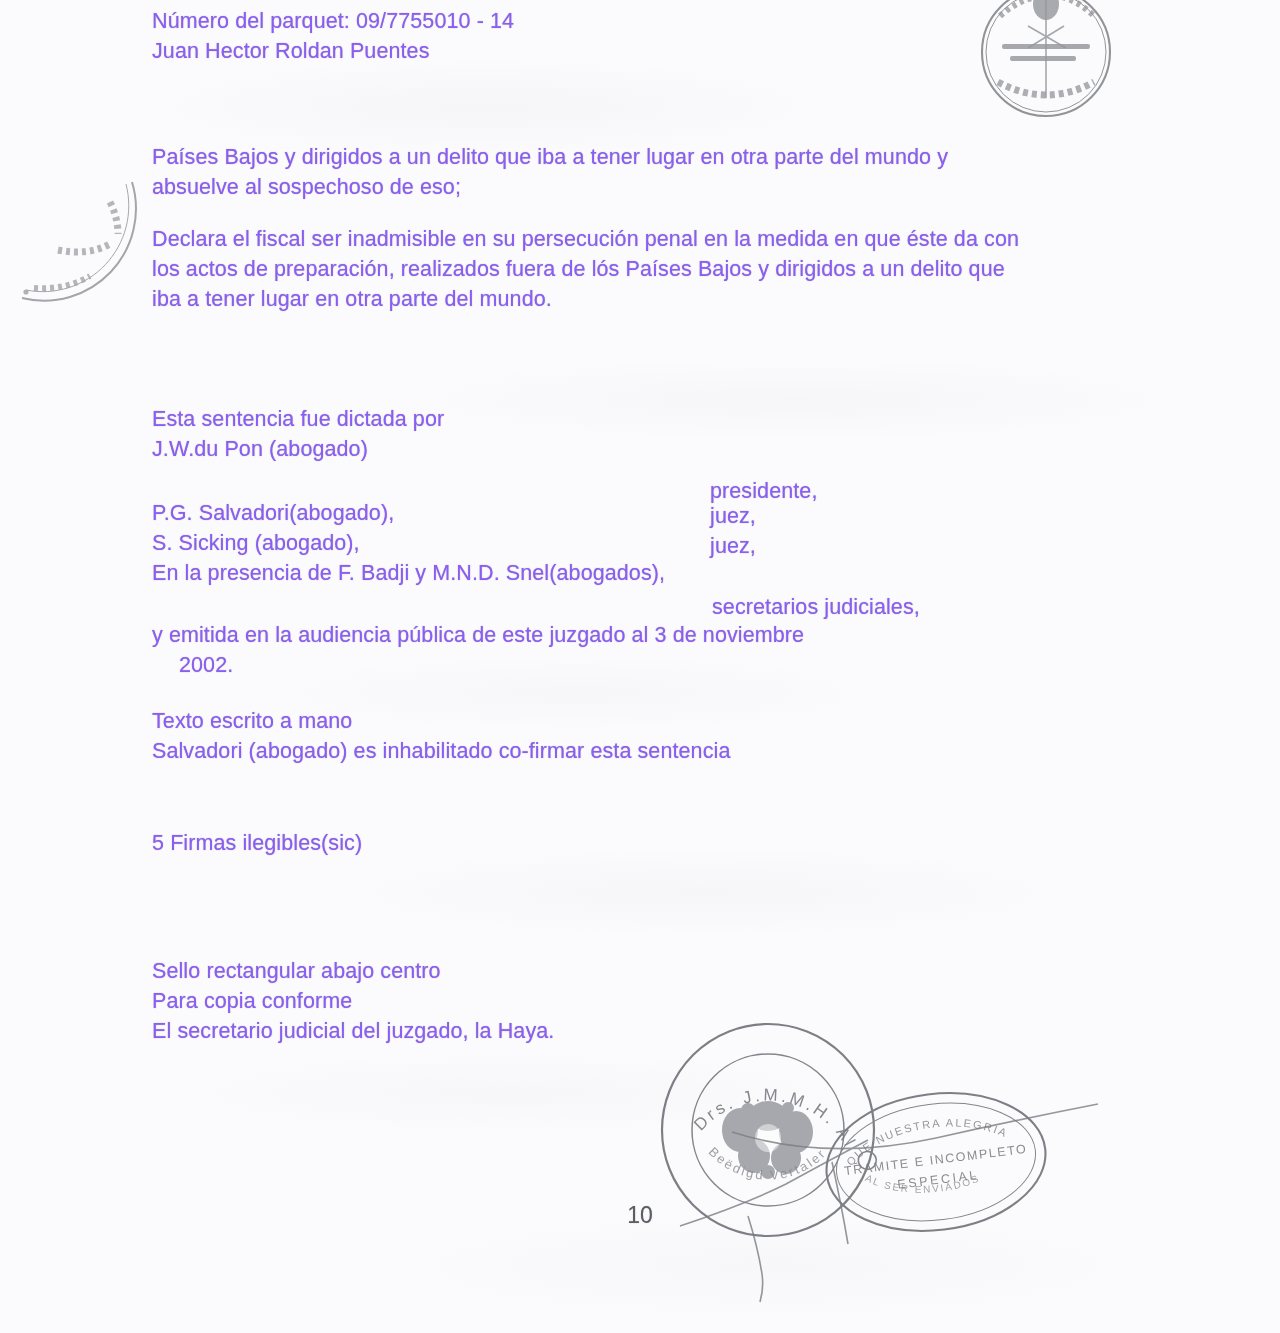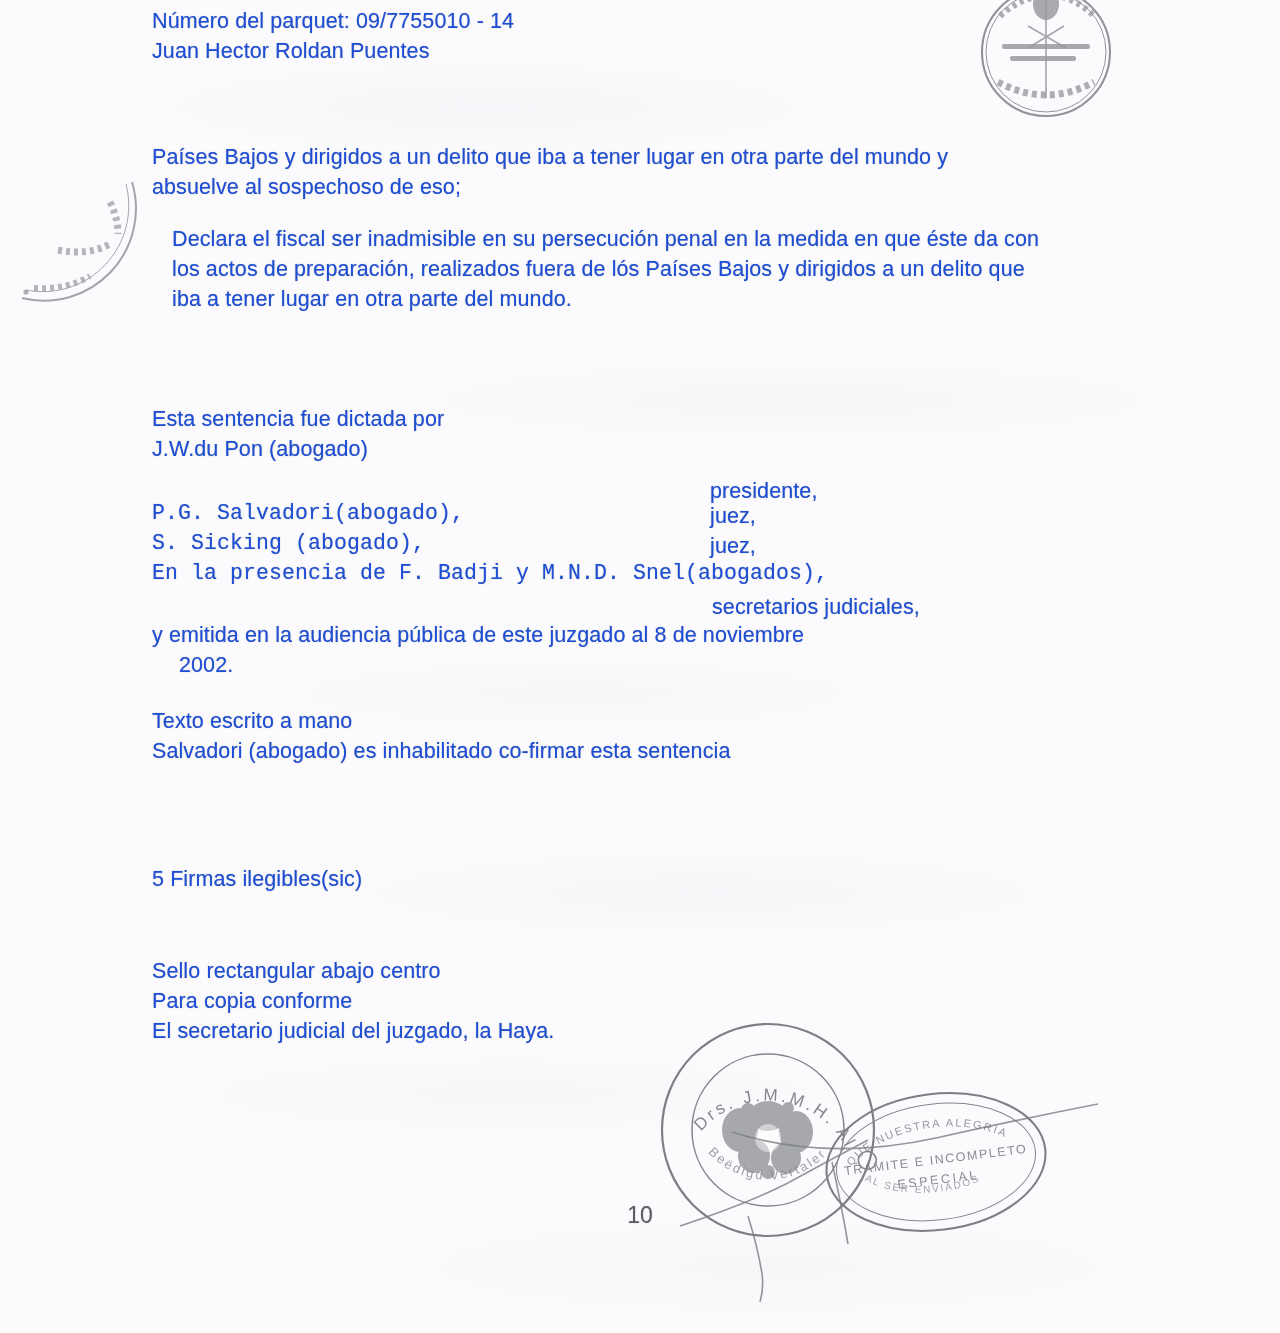--- a/index.html
+++ b/index.html
@@ -37,38 +37,38 @@
   }
 
   .text-layer { position: absolute; inset: 0; z-index: 3; }
 
   
   .t {
     position: absolute;
     font-size: 21.5px;
     line-height: 30px;
     letter-spacing: .1px;
-    color: #1d4ed8;
+    color: #8b5cf6;
     white-space: pre-wrap;
     text-shadow: 0 0 1.1px rgba(84,87,94,.55);
   }
   .blk { white-space: pre; }
 
   .hdr      { left: 152px; top: 6px; }
   .para1    { left: 152px; top: 134px; width: 870px; margin-top: 8px; }
-  .para2    { left: 152px; top: 224px; width: 880px; margin-left: 20px; }
+  .para2    { left: 152px; top: 224px; width: 880px; }
   .dictada  { left: 152px; top: 404px; }
-  .judges   { left: 152px; top: 498px; font-family: Liberation Mono, monospace; }
+  .judges   { left: 152px; top: 498px; }
   .roles-a  { left: 710px; top: 476px; }
   .roles-b  { left: 710px; top: 501px; }
   .roles-c  { left: 712px; top: 592px; }
   .emitida  { left: 152px; top: 620px; width: 880px; text-align: justify; }
   .emitida .last { display: block; text-align: left; margin-left: 27px; }
   .handw    { left: 152px; top: 706px; }
-  .firmas   { left: 152px; top: 864px; }
+  .firmas   { left: 152px; top: 828px; }
   .sello    { left: 152px; top: 956px; }
 
   .pageno {
     position: absolute;
     left: 0; right: 0;
     top: 1202px;
     text-align: center;
     font-size: 23px;
     color: #5a5d64;
     text-shadow: 0 0 1.1px rgba(90,93,100,.5);
@@ -207,21 +207,21 @@
 <span>S. Sicking (abogado),</span>
 <span>En la presencia de F. Badji y M.N.D. Snel(abogados),</span></div>
 
     <div class="t roles-a">presidente,</div>
 
     <div class="t blk roles-b"><span>juez,</span>
 <span>juez,</span></div>
 
     <div class="t roles-c">secretarios judiciales,</div>
 
-    <div class="t emitida"><span>y emitida en la audiencia pública de este juzgado al 8 de noviembre</span><span class="last">2002.</span></div>
+    <div class="t emitida"><span>y emitida en la audiencia pública de este juzgado al 3 de noviembre</span><span class="last">2002.</span></div>
 
     <div class="t blk handw"><span>Texto escrito a mano</span>
 <span>Salvadori (abogado) es inhabilitado co-firmar esta sentencia</span></div>
 
     <div class="t firmas">5 Firmas ilegibles(sic)</div>
 
     <div class="t blk sello"><span>Sello rectangular abajo centro</span>
 <span>Para copia conforme</span>
 <span>El secretario judicial del juzgado, la Haya.</span></div>
 

